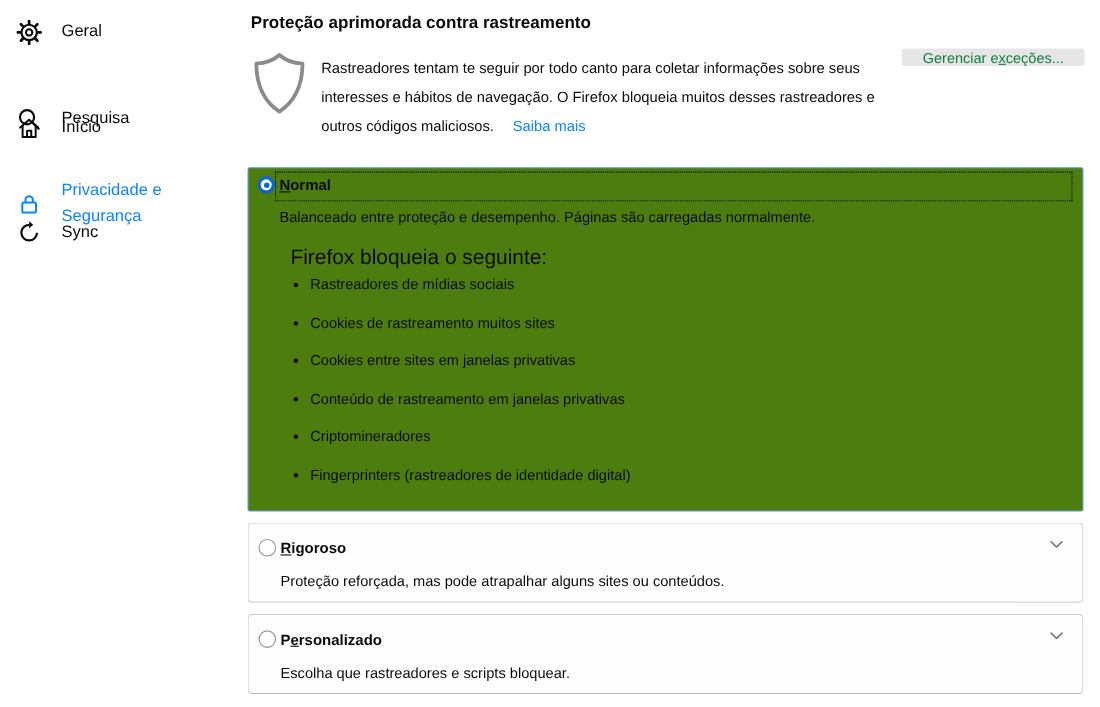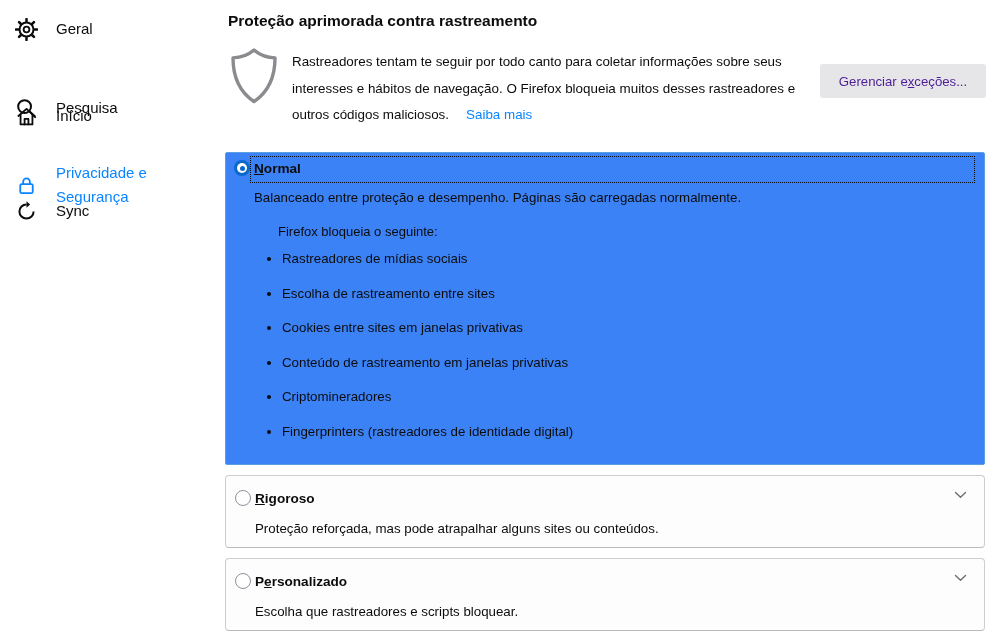--- a/index.html
+++ b/index.html
@@ -17,45 +17,45 @@
   .si-1 { top:62px; height:24px;margin-top:42px; }
   .si-2 { top:96px; height:24px; }
   .si-3 { top:161px; height:48px; }
   .si-4 { top:199px; height:24px;text-align:center; }
 
   
   .page-title { position:absolute; left:228px; top:12px; font-size:15.5px; font-weight:700; }
   .shield { position:absolute; left:227px; top:46px; width:54px; height:60px; }
   .hdr-desc { position:absolute; left:292px; top:49px; width:527px; font-size:13.4px; line-height:26.5px; }
   .learn-more { color:#0a84ff; text-decoration:none; margin-left:17px; cursor:pointer; }
-  .btn-exceptions { position:absolute; left:820px; top:64px; width:166px; height:34px;
+  .btn-exceptions { position:absolute; left:820px; top:44px; width:166px; height:16px;
     background:#e6e6e9; border:none; border-radius:3px; font-size:13.2px;
-    font-family:inherit; color:#4c1d95; cursor:pointer; }
+    font-family:inherit; color:#15803d; cursor:pointer; }
   .ak { text-decoration:underline; }
 
   
   .panel { position:absolute; left:225px; width:760px; }
-  .panel-normal { top:152px; height:313px; background:#3b82f6; border:1px solid #5c9fe0; border-radius:2px; }
+  .panel-normal { top:152px; height:313px; background:#4d7c0f; border:1px solid #5c9fe0; border-radius:2px; }
   .panel-plain { background:#fdfdfe; border:1px solid #ccccd2; border-bottom-color:#b9b9bf; border-radius:4px; height:73px; cursor:pointer; }
   .panel-strict { top:475px; }
   .panel-custom { top:558px; }
 
   .focus-rect { position:absolute; left:24px; top:3px; right:9px; height:27px; border:1px dotted #0c0c0d; }
 
   .radio { position:absolute; width:16px; height:16px; border-radius:50%; cursor:pointer; }
   .radio.unchecked { background:#fff; border:1px solid #8f8f9d; }
   .radio.checked { background:#0a68cb; }
   .radio.checked::after { content:""; position:absolute; left:3px; top:3px; right:3px; bottom:3px; background:#fff; border-radius:50%; }
   .radio.checked::before { content:""; position:absolute; left:5.5px; top:5.5px; right:5.5px; bottom:5.5px; background:#0a68cb; border-radius:50%; z-index:2; }
 
   .opt-label { position:absolute; font-size:13.6px; font-weight:700; cursor:pointer; }
   .panel-normal .radio { left:8px; top:7px; }
   .panel-normal .opt-label { left:28px; top:8px; }
   .normal-desc { position:absolute; left:28px; top:37px; font-size:13.3px; }
-  .blocks-intro { position:absolute; left:52px; top:71px; font-size:13px; }
+  .blocks-intro { position:absolute; left:38px; top:71px; font-size:19px; }
   .blocked-list { position:absolute; left:44px; top:99px; list-style:disc outside; padding-left:12px; }
   .blocked-list li { font-size:13.3px; line-height:14px; margin-bottom:20.6px; }
 
   .panel-plain .radio { left:9px; top:14px; }
   .panel-plain .opt-label { left:29px; top:15px; }
   .plain-desc { position:absolute; left:29px; top:45px; font-size:13.3px; }
   .chev { position:absolute; right:17px; top:15px; width:13px; height:9px; cursor:pointer; }
 
   svg { display:block; }
 </style>
@@ -140,21 +140,21 @@
   <button class="btn-exceptions"><span>Gerenciar e</span><span class="ak">x</span><span>ceções...</span></button>
 
   <section class="panel panel-normal">
     <div class="focus-rect"></div>
     <span class="radio checked"></span>
     <label class="opt-label"><span class="ak">N</span><span>ormal</span></label>
     <p class="normal-desc">Balanceado entre proteção e desempenho. Páginas são carregadas normalmente.</p>
     <p class="blocks-intro">Firefox bloqueia o seguinte:</p>
     <ul class="blocked-list">
       <li>Rastreadores de mídias sociais</li>
-      <li>Escolha de rastreamento entre sites</li>
+      <li>Cookies de rastreamento muitos sites</li>
       <li>Cookies entre sites em janelas privativas</li>
       <li>Conteúdo de rastreamento em janelas privativas</li>
       <li>Criptomineradores</li>
       <li>Fingerprinters (rastreadores de identidade digital)</li>
     </ul>
   </section>
 
   <section class="panel panel-plain panel-strict">
     <span class="radio unchecked"></span>
     <label class="opt-label"><span class="ak">R</span><span>igoroso</span></label>

